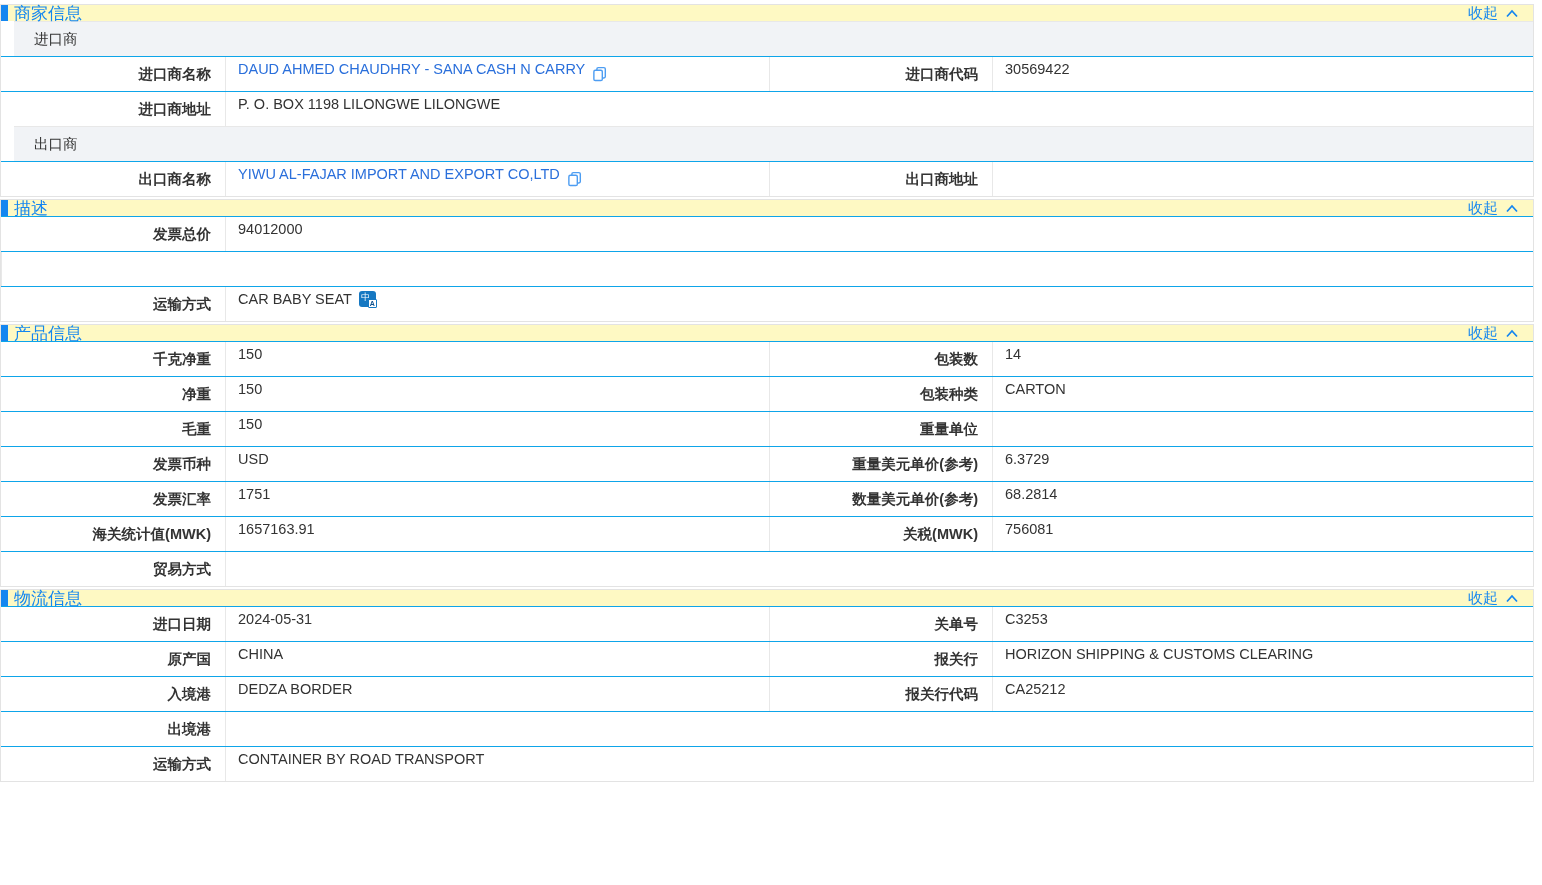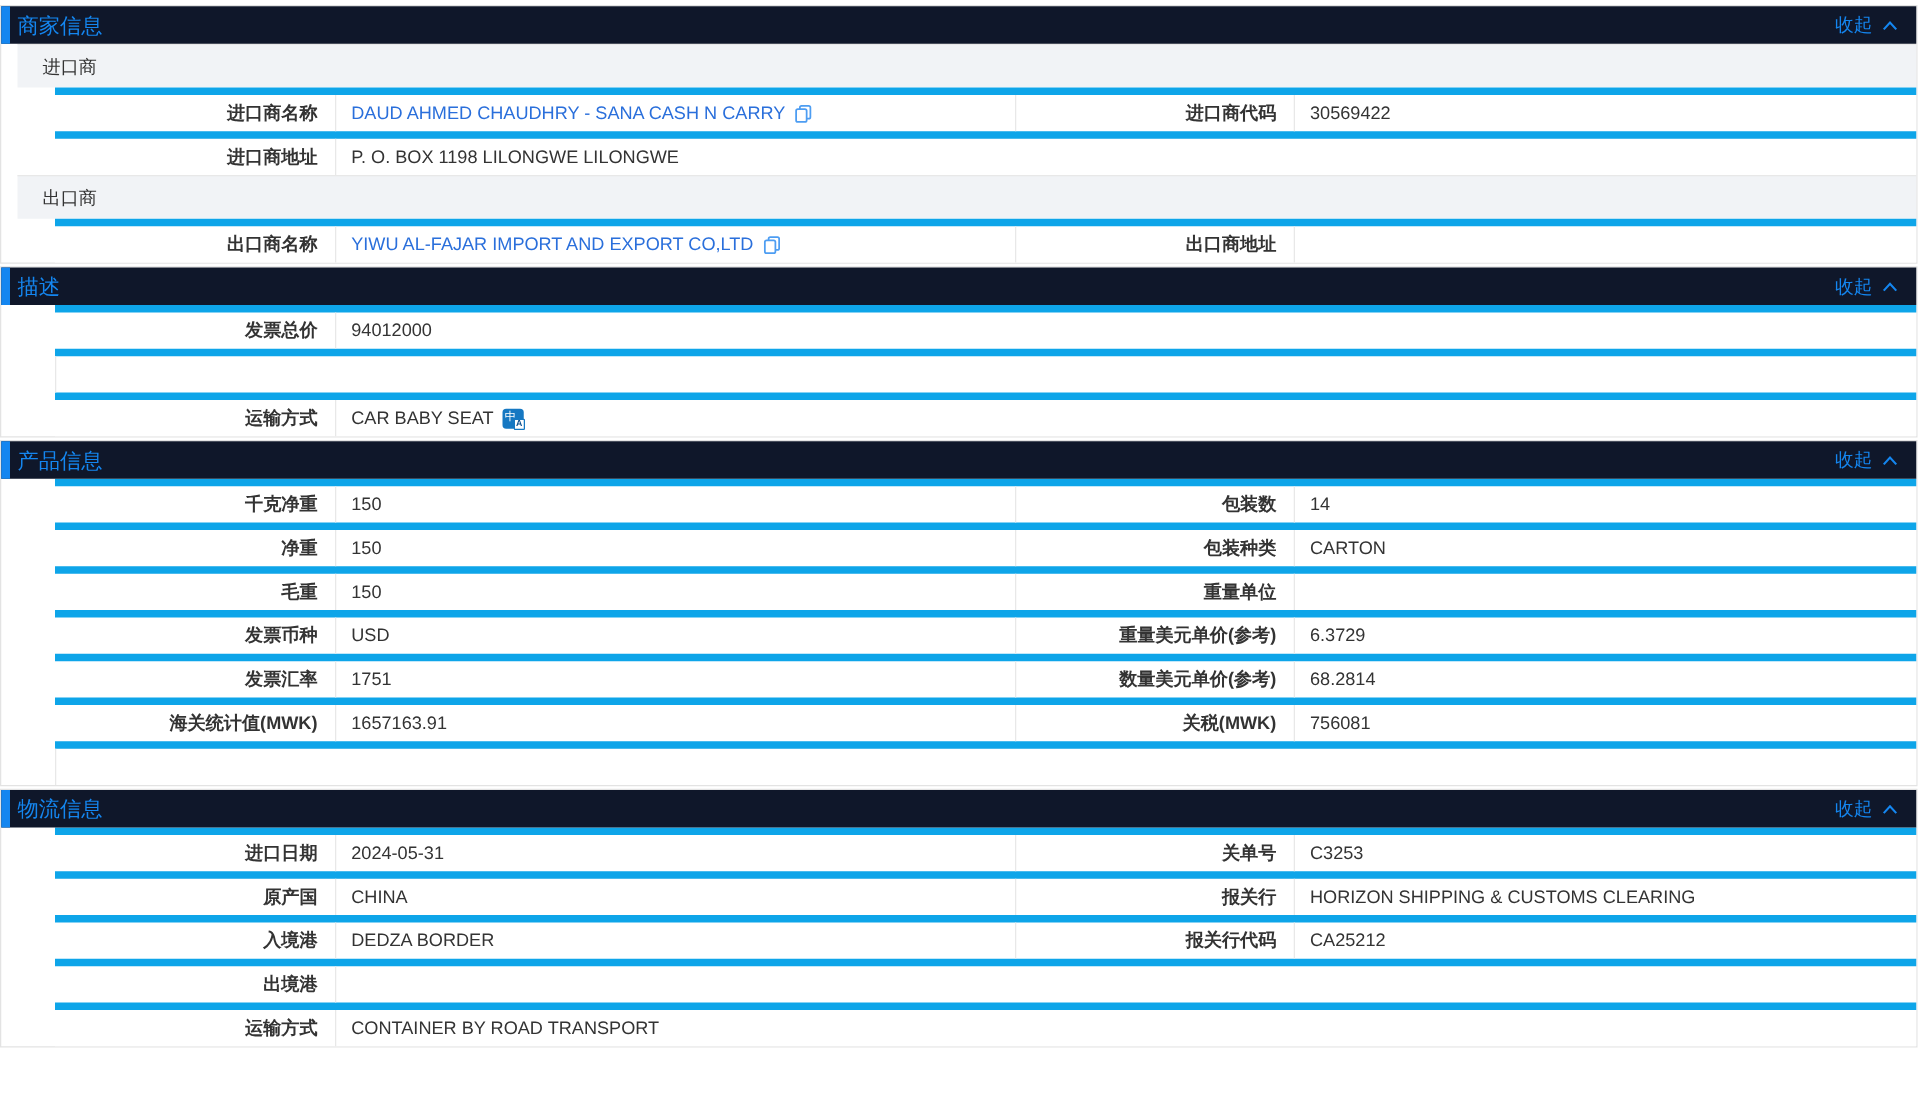--- a/index.html
+++ b/index.html
@@ -11,22 +11,22 @@
   }
   .page { width: 1534px; margin: 4px 8px 0 0; }
 
   section.panel {
     border: 1px solid #e3e3e3;
     background: #ffffff;
     margin-bottom: 2px;
   }
 
   .panel-header {
-    height: 30px;
-    background: #0f172a;
+    height: 16px;
+    background: #fef9c3;
     display: flex;
     align-items: center;
     position: relative;
     text-align: center;
   }
   .accent-bar {
     position: absolute;
     left: 0; top: 0;
     width: 7px; height: 100%;
     background: #1486f0;
@@ -45,23 +45,22 @@
     gap: 7px;
     color: #1486f0;
     font-size: 15px;
     cursor: pointer;
     text-decoration: none;
   }
 
   .row {
     display: flex;
     min-height: 35px;
-    border-top: 6px solid #0ea5e9;
+    border-top: 1px solid #0ea5e9;
     background: #ffffff;
-    margin-left: 43px;
   }
   .subheader-row {
     min-height: 35px;
     border-top: 1px solid #e8e8e8;
     background: #f1f3f6;
     display: flex;
     align-items: center;
     padding-left: 20px;
     font-size: 14.5px;
     color: #333333;
@@ -79,21 +78,20 @@
     justify-content: flex-end;
     padding-right: 14px;
     font-size: 14.5px;
     font-weight: bold;
     color: #333333;
   }
   .half-right .cell-label { width: 222px; }
   .cell-value {
     flex: 1;
     display: flex;
-    align-items: center;
     gap: 7px;
     padding: 4px 8px 4px 12px;
     border-left: 1px solid #e8e8e8;
     font-size: 14.5px;
     color: #333333;
   }
   .cell-value.link { color: #2a6fdb; cursor: pointer; }
 
   .icon-btn { display: inline-flex; align-items: center; cursor: pointer; background: none; border: none; padding: 0; }
 
@@ -301,20 +299,21 @@
         <div class="cell-label">海关统计值(MWK)</div>
         <div class="cell-value">1657163.91</div>
       </div>
       <div class="half-right">
         <div class="cell-label">关税(MWK)</div>
         <div class="cell-value">756081</div>
       </div>
     </div>
 
     <div class="row">
+      <div class="cell-label">贸易方式</div>
       <div class="cell-value"></div>
     </div>
   </section>
 
   <section class="panel">
     <div class="panel-header">
       <span class="accent-bar"></span>
       <h2 class="panel-title">物流信息</h2>
       <a class="collapse-link">
         <span>收起</span>

